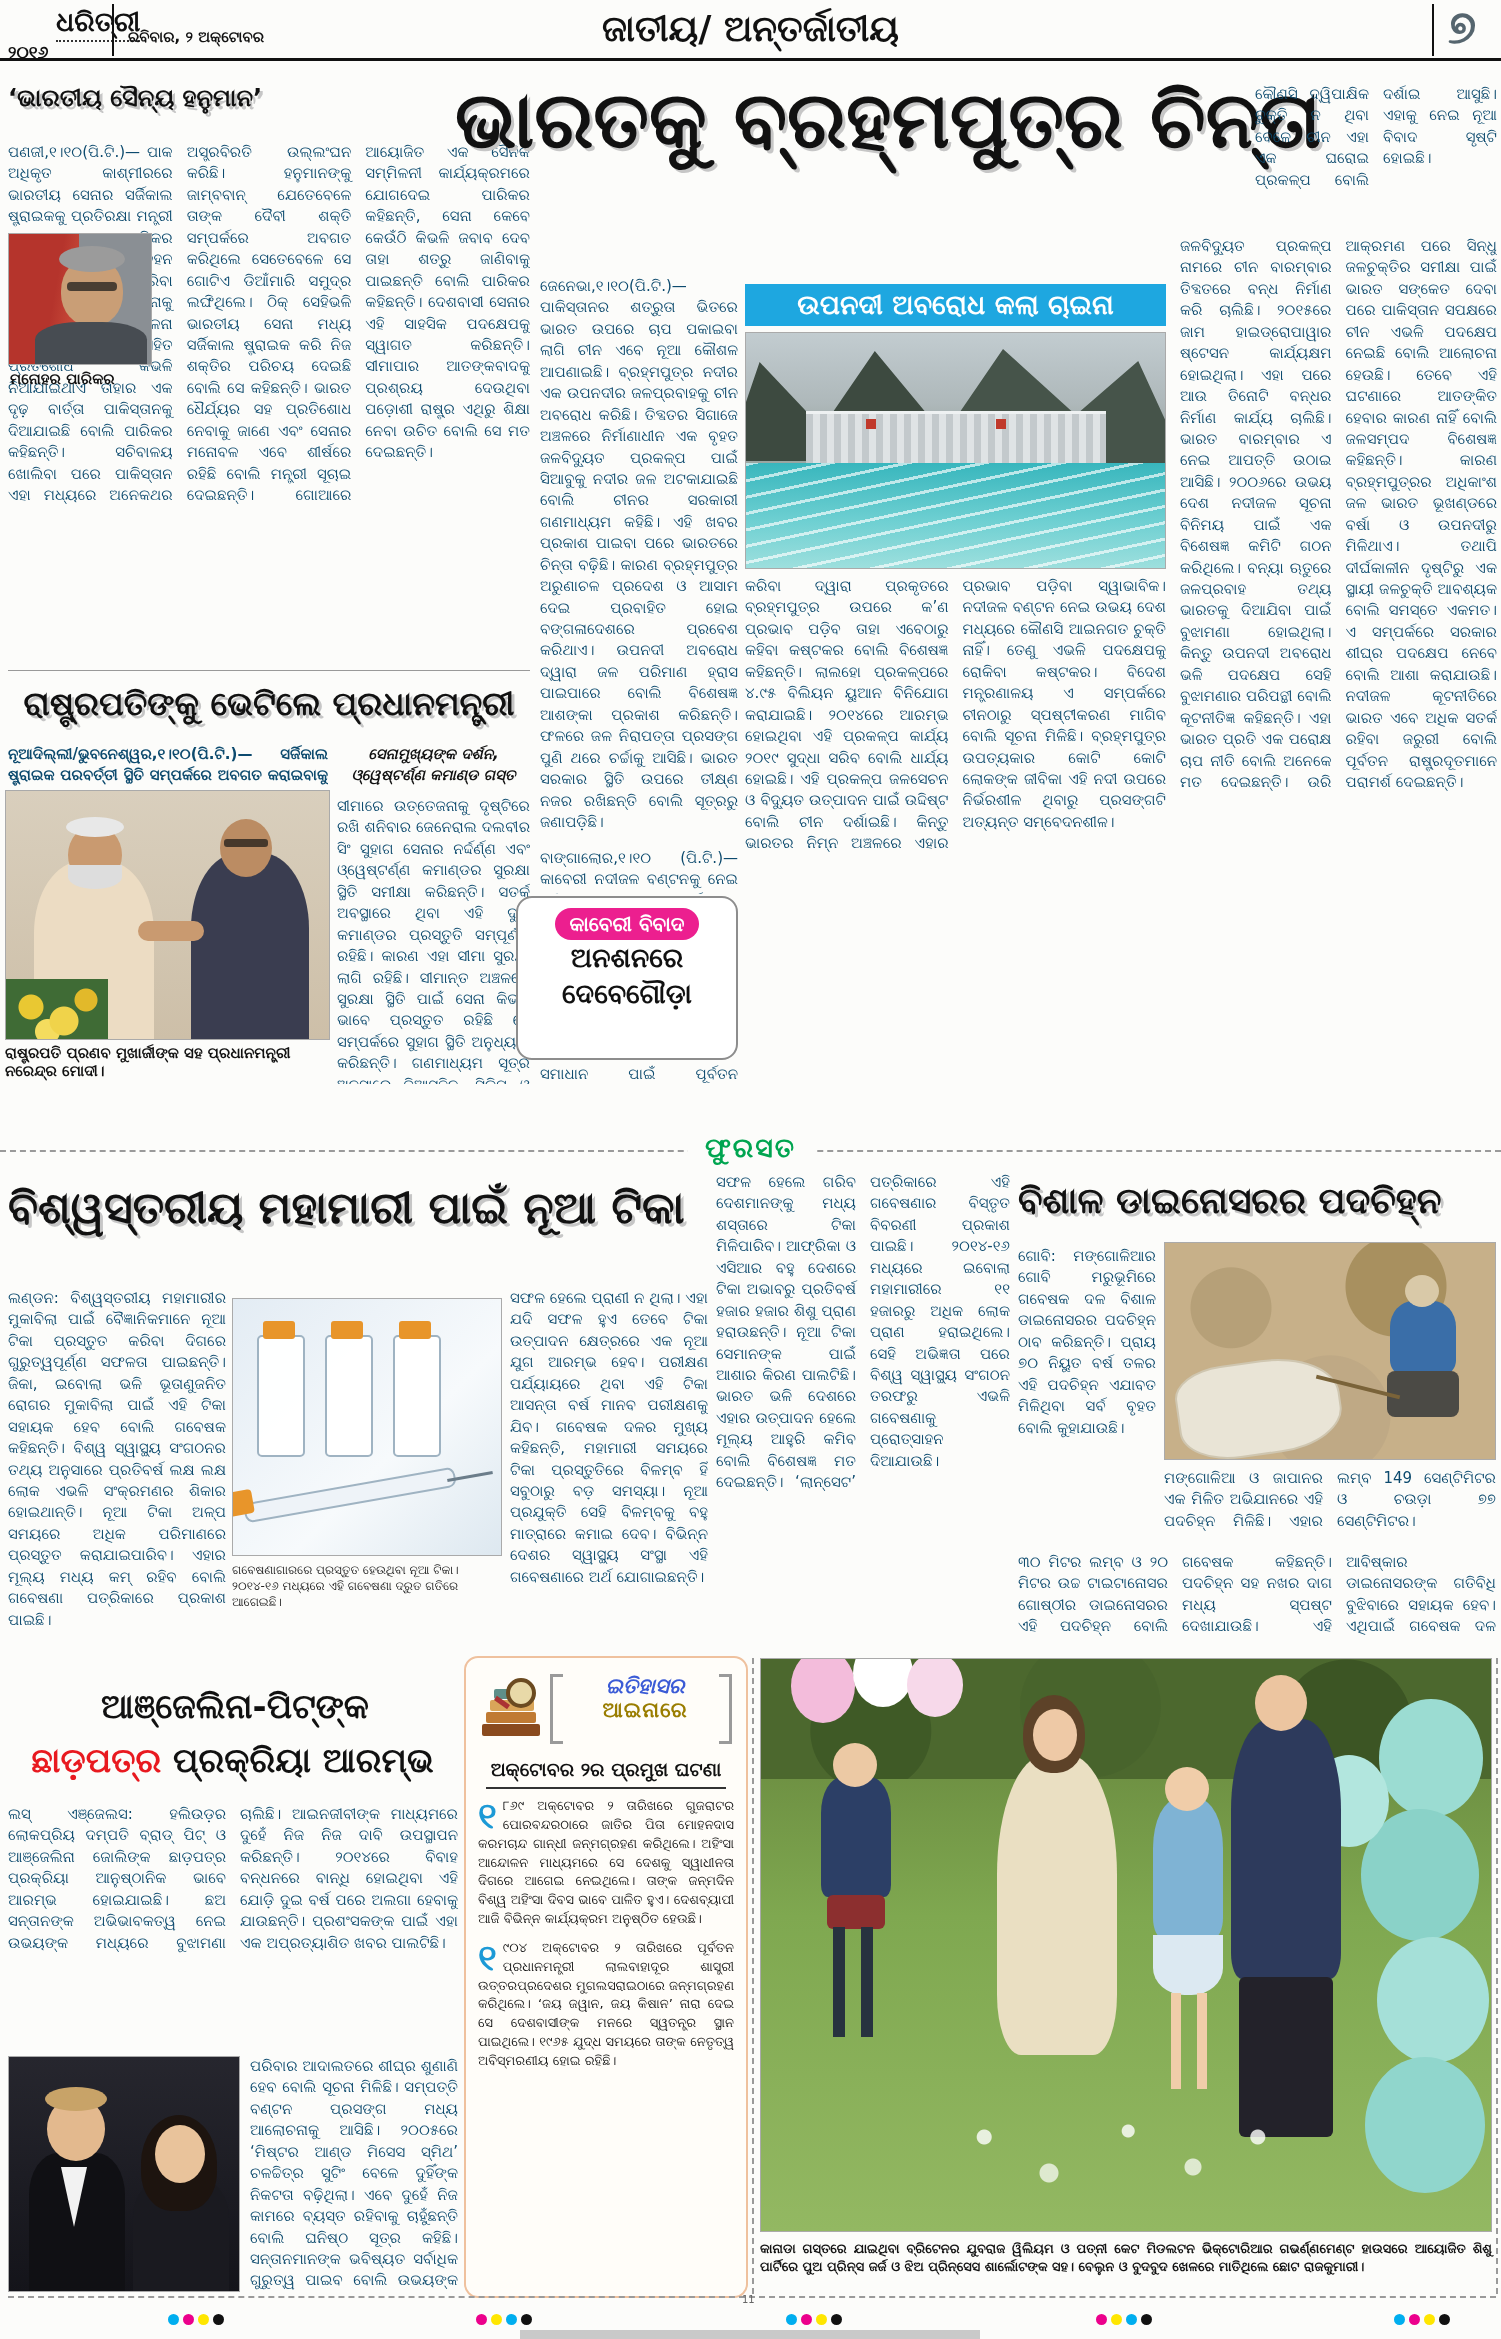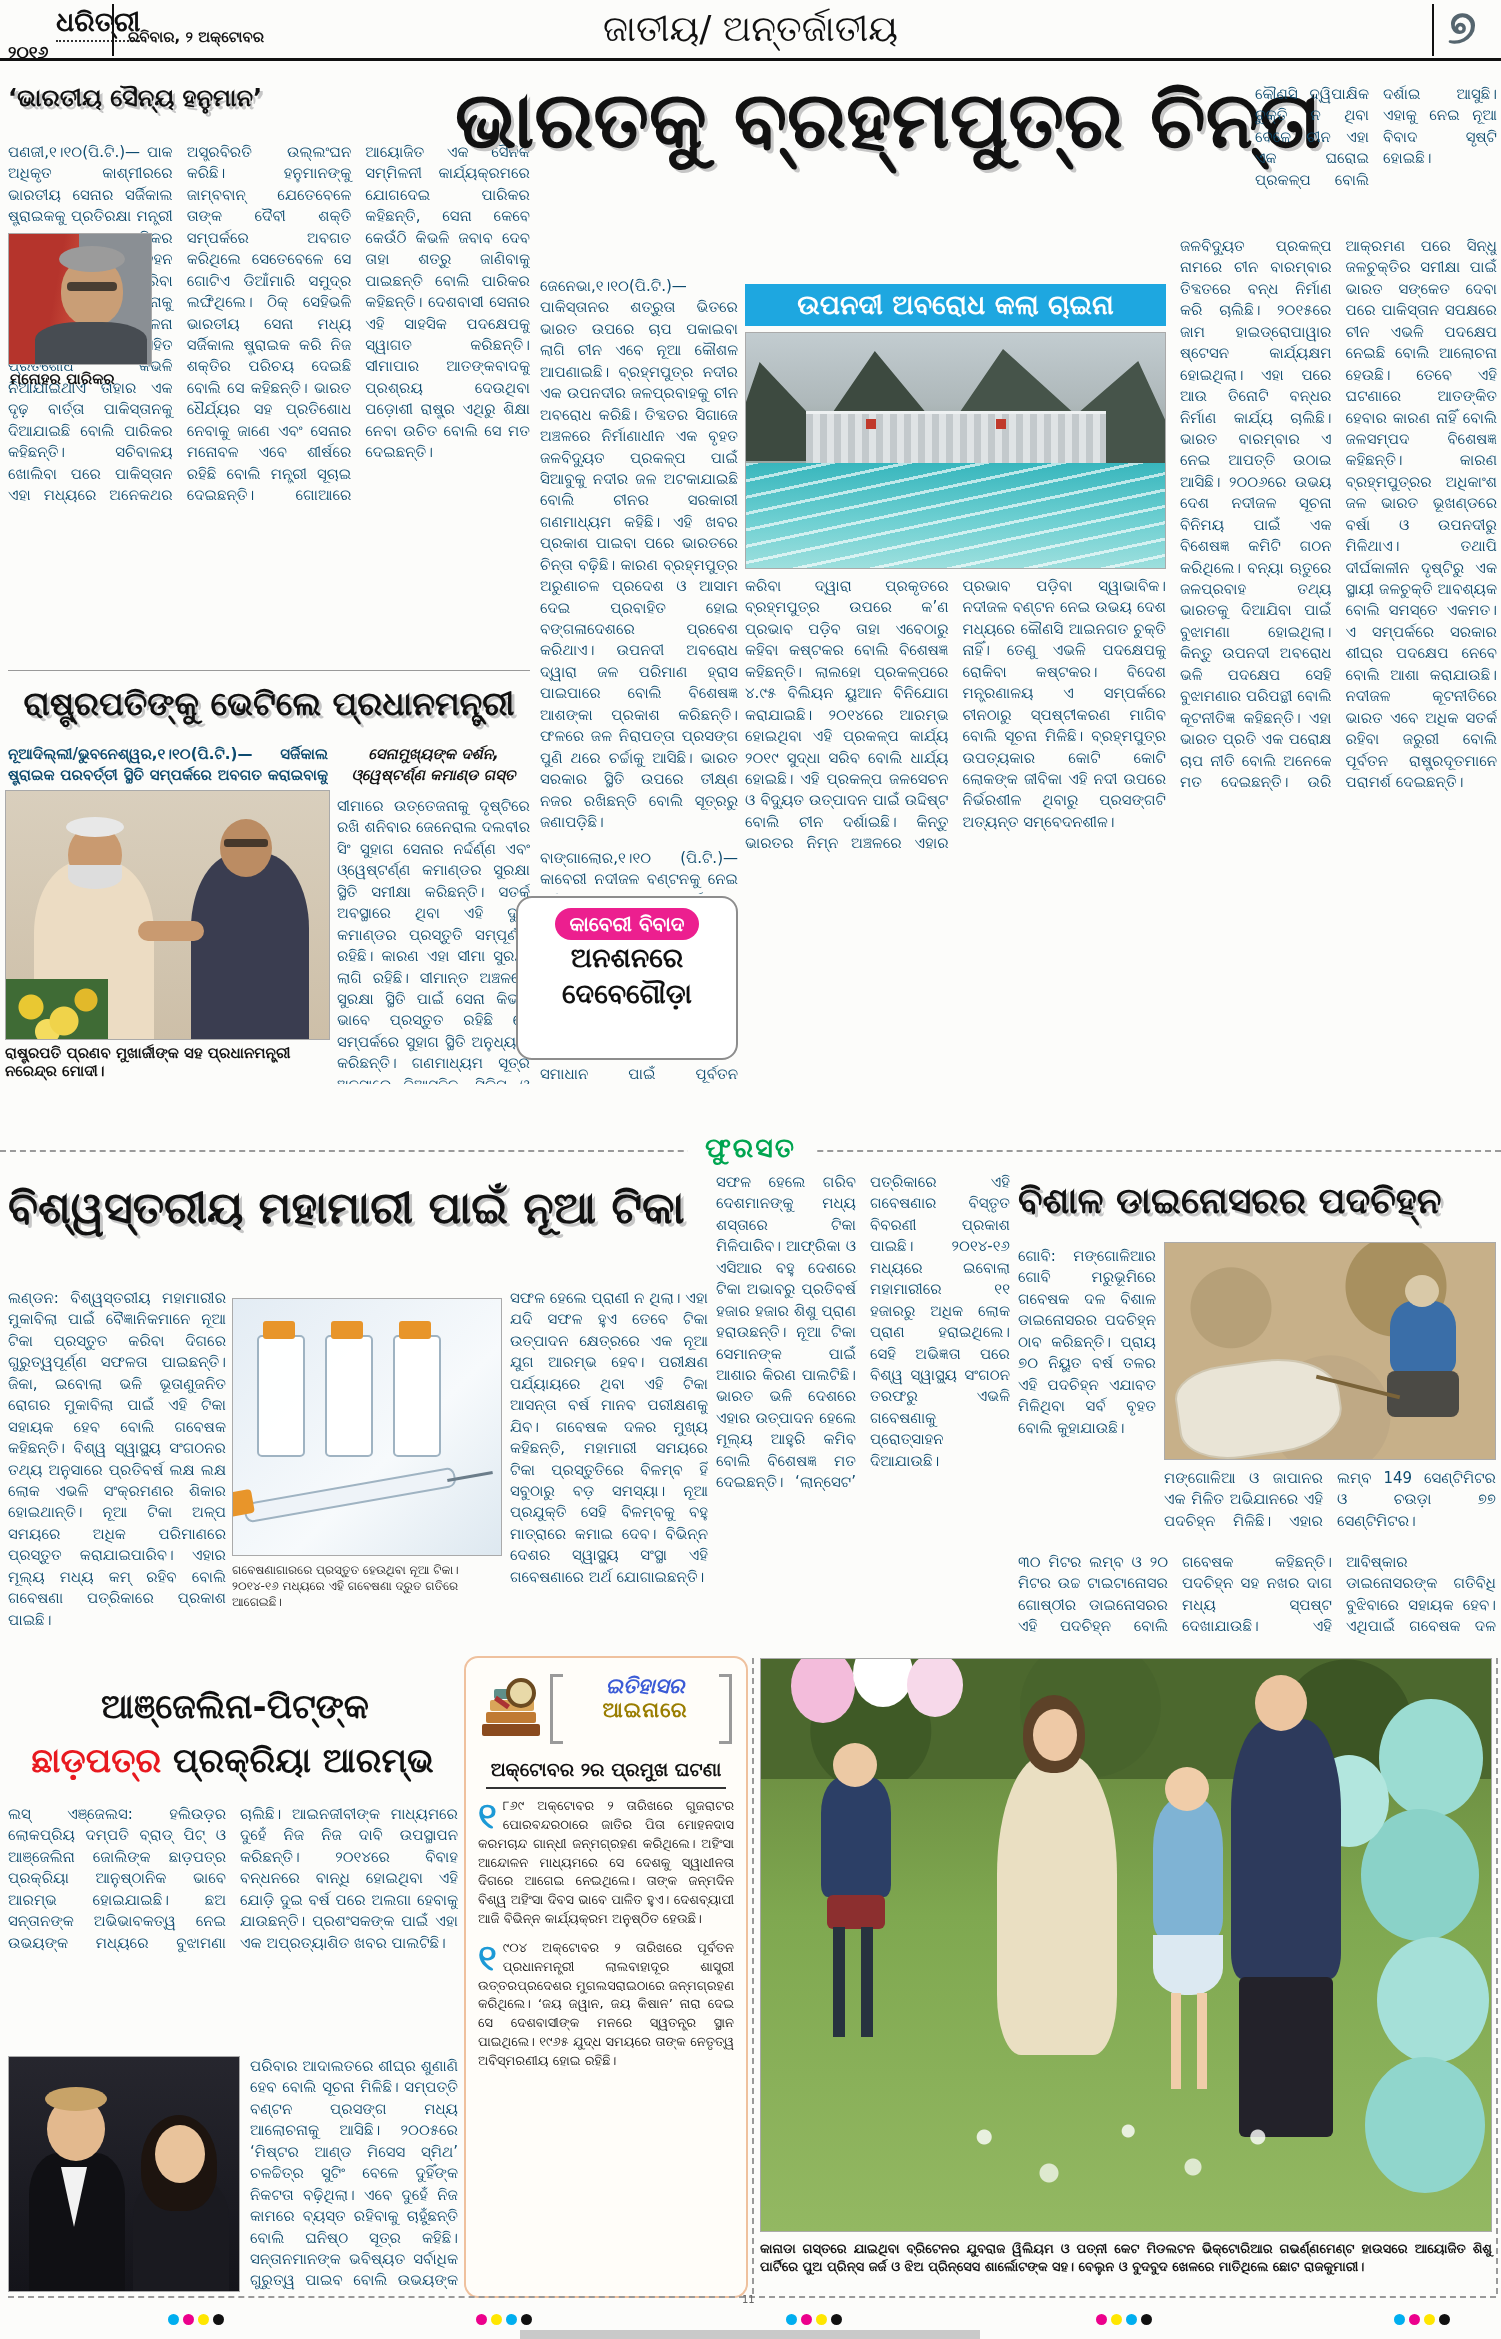--- a/index.html
+++ b/index.html
@@ -36,21 +36,21 @@
 <body>
 
 <div class="page">
 
   <div class="abs" style="left:8px;top:6px;">
     <div style="font-size:27px;font-weight:bold;border-bottom:2px dotted #333;padding-bottom:2px;margin-left:48px;">ଧରିତ୍ରୀ</div>
     <div style="font-size:17px;font-weight:bold;">୨୦୧୬</div>
   </div>
   <div class="abs vline" style="left:112px;top:4px;height:52px;"></div>
   <div class="abs" style="left:128px;top:28px;font-size:15px;font-weight:bold;">ରବିବାର, ୨ ଅକ୍ଟୋବର</div>
-  <div class="abs" style="left:50%;top:8px;transform:translateX(-50%);font-size:36px;font-weight:normal;">ଜାତୀୟ/ ଅନ୍ତର୍ଜାତୀୟ</div>
+  <div class="abs" style="left:50%;top:8px;transform:translateX(-50%);font-size:36px;font-weight:bold;">ଜାତୀୟ/ ଅନ୍ତର୍ଜାତୀୟ</div>
   <div class="abs vline" style="left:1432px;top:4px;height:52px;"></div>
   <div class="abs" style="left:1448px;top:0px;font-size:46px;font-weight:bold;color:#55656e;">୭</div>
   <div class="abs hrule" style="left:0;top:58px;width:1501px;"></div>
 
   <div class="abs shadowed" style="left:8px;top:84px;width:445px;font-size:24px;font-weight:bold;">‘ଭାରତୀୟ ସୈନ୍ୟ ହନୁମାନ’</div>
   <div class="abs bt cols3" style="left:8px;top:142px;width:522px;height:513px;">ପଣଜୀ,୧।୧୦(ପି.ଟି.)— ପାକ ଅଧିକୃତ କାଶ୍ମୀରରେ ଭାରତୀୟ ସେନାର ସର୍ଜିକାଲ ଷ୍ଟ୍ରାଇକକୁ ପ୍ରତିରକ୍ଷା ମନ୍ତ୍ରୀ ମନୋହର ପାରିକର ହନୁମାନଙ୍କ ଲଙ୍କା ଦହନ ସହ ତୁଳନା କରିଛନ୍ତି। କରିବା ସହ ଭାରତୀୟ ସେନାକୁ ହନୁମାନଙ୍କ ସହ ତୁଳନା କରିଛନ୍ତି। ଏହାସହିତ ପ୍ରତିଶୋଧ କିଭଳି ନିଆଯାଇଥାଏ ତାହାର ଏକ ଦୃଢ଼ ବାର୍ତ୍ତା ପାକିସ୍ତାନକୁ ଦିଆଯାଇଛି ବୋଲି ପାରିକର କହିଛନ୍ତି। ସଚିବାଳୟ ଖୋଲିବା ପରେ ପାକିସ୍ତାନ ଏହା ମଧ୍ୟରେ ଅନେକଥର ଅସ୍ତ୍ରବିରତି ଉଲ୍ଲଂଘନ କରିଛି। ହନୁମାନଙ୍କୁ ଜାମ୍ବବାନ୍ ଯେତେବେଳେ ତାଙ୍କ ଦୈବୀ ଶକ୍ତି ସମ୍ପର୍କରେ ଅବଗତ କରିଥିଲେ ସେତେବେଳେ ସେ ଗୋଟିଏ ଡିଆଁମାରି ସମୁଦ୍ର ଲଙ୍ଘିଥିଲେ। ଠିକ୍ ସେହିଭଳି ଭାରତୀୟ ସେନା ମଧ୍ୟ ସର୍ଜିକାଲ ଷ୍ଟ୍ରାଇକ କରି ନିଜ ଶକ୍ତିର ପରିଚୟ ଦେଇଛି ବୋଲି ସେ କହିଛନ୍ତି। ଭାରତ ଧୈର୍ଯ୍ୟର ସହ ପ୍ରତିଶୋଧ ନେବାକୁ ଜାଣେ ଏବଂ ସେନାର ମନୋବଳ ଏବେ ଶୀର୍ଷରେ ରହିଛି ବୋଲି ମନ୍ତ୍ରୀ ସୂଚାଇ ଦେଇଛନ୍ତି। ଗୋଆରେ ଆୟୋଜିତ ଏକ ସୈନିକ ସମ୍ମିଳନୀ କାର୍ଯ୍ୟକ୍ରମରେ ଯୋଗଦେଇ ପାରିକର କହିଛନ୍ତି, ସେନା କେବେ କେଉଁଠି କିଭଳି ଜବାବ ଦେବ ତାହା ଶତ୍ରୁ ଜାଣିବାକୁ ପାଇଛନ୍ତି ବୋଲି ପାରିକର କହିଛନ୍ତି। ଦେଶବାସୀ ସେନାର ଏହି ସାହସିକ ପଦକ୍ଷେପକୁ ସ୍ୱାଗତ କରିଛନ୍ତି। ସୀମାପାର ଆତଙ୍କବାଦକୁ ପ୍ରଶ୍ରୟ ଦେଉଥିବା ପଡ଼ୋଶୀ ରାଷ୍ଟ୍ର ଏଥିରୁ ଶିକ୍ଷା ନେବା ଉଚିତ ବୋଲି ସେ ମତ ଦେଇଛନ୍ତି।</div>
   <div class="abs photo" style="left:8px;top:233px;width:144px;height:132px;background:#8a8f94;">
     <div style="position:absolute;left:0;top:0;width:70px;height:132px;background:linear-gradient(100deg,#b5342c 60%,#d2553f);"></div>
     <div style="position:absolute;left:52px;top:22px;width:62px;height:70px;border-radius:50% 50% 46% 46%;background:#c99e76;"></div>
     <div style="position:absolute;left:50px;top:12px;width:66px;height:26px;border-radius:50%;background:#9b9b9b;"></div>

